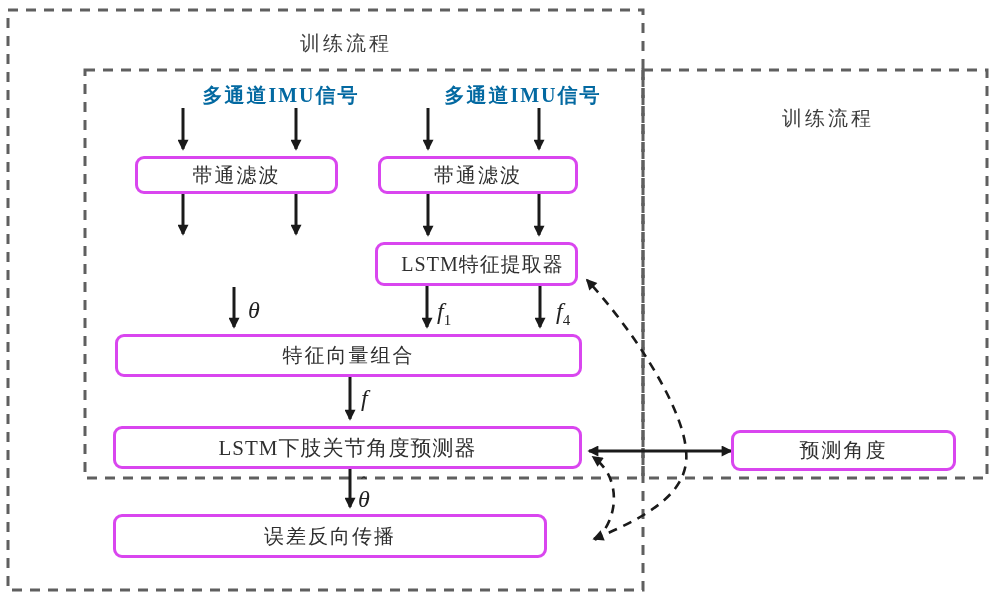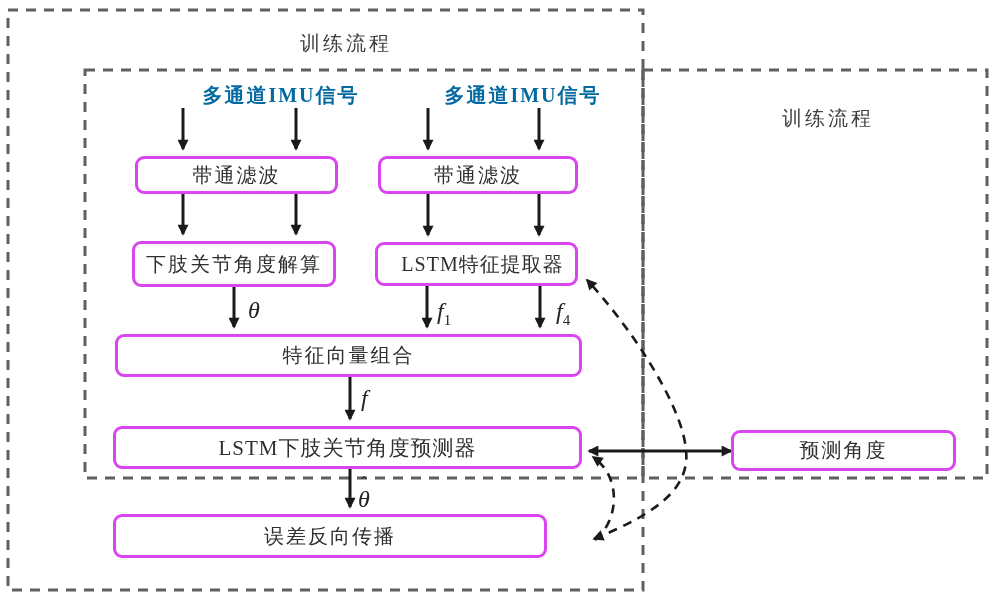--- a/index.html
+++ b/index.html
@@ -108,23 +108,20 @@
 
   <div class="free-label" style="left:241px;top:82px;">多通道IMU信号</div>
   <div class="free-label" style="left:483px;top:82px;">多通道IMU信号</div>
 
   <div class="node" style="left:135px;top:156px;width:203px;height:38px;">
     <span>带通滤波</span>
   </div>
   <div class="node" style="left:378px;top:156px;width:200px;height:38px;">
     <span>带通滤波</span>
   </div>
-  <div class="node" style="left:132px;top:241px;width:204px;height:46px;">
-    <span>下肢关节角度解算</span>
-  </div>
   <div class="node" style="left:375px;top:242px;width:203px;height:44px;letter-spacing:1px;padding-left:12px;">
     <span>LSTM特征提取器</span>
   </div>
   <div class="node" style="left:113px;top:426px;width:469px;height:43px;font-size:21px;letter-spacing:1px;">
     <span>LSTM下肢关节角度预测器</span>
   </div>
   <div class="node" style="left:115px;top:334px;width:467px;height:43px;">
     <span>特征向量组合</span>
   </div>
   <div class="node" style="left:113px;top:514px;width:434px;height:44px;">

